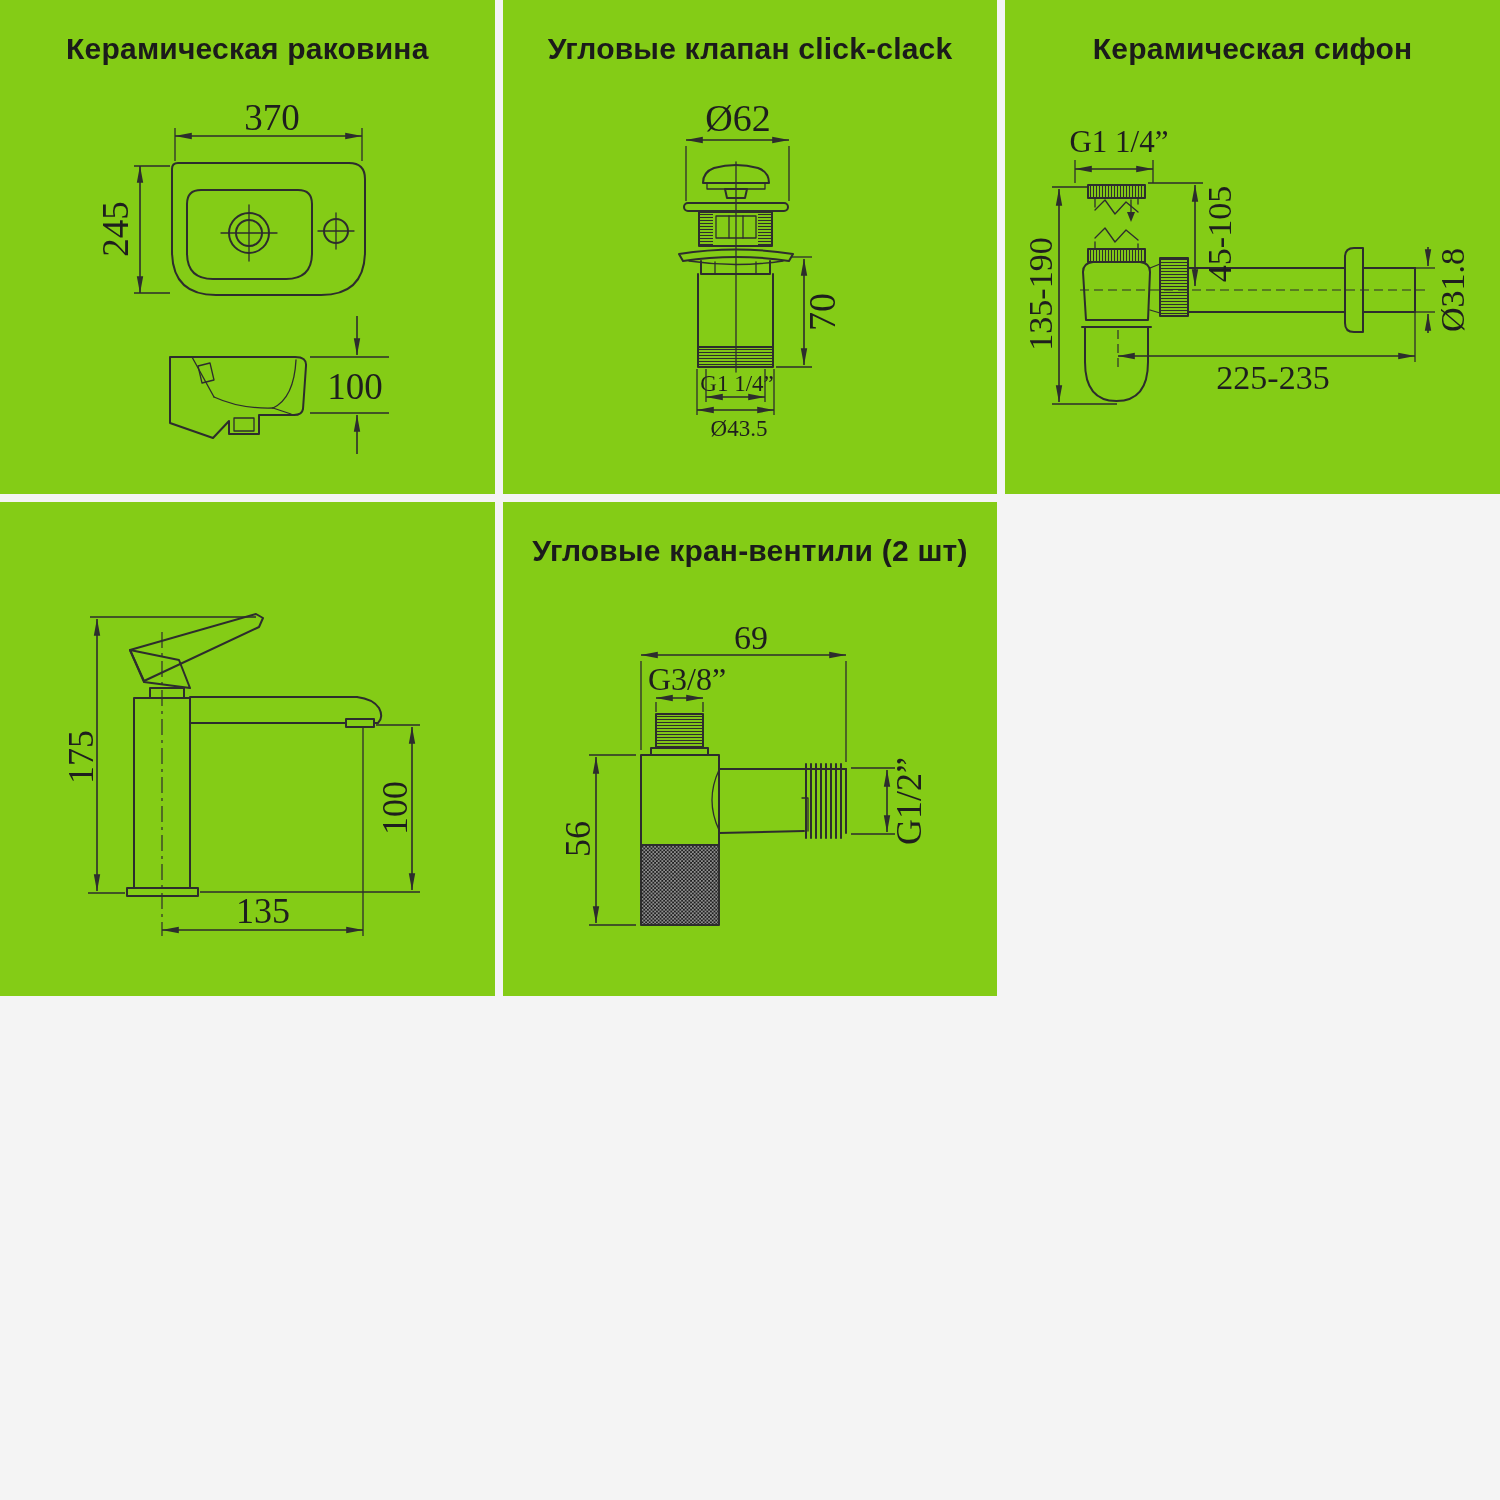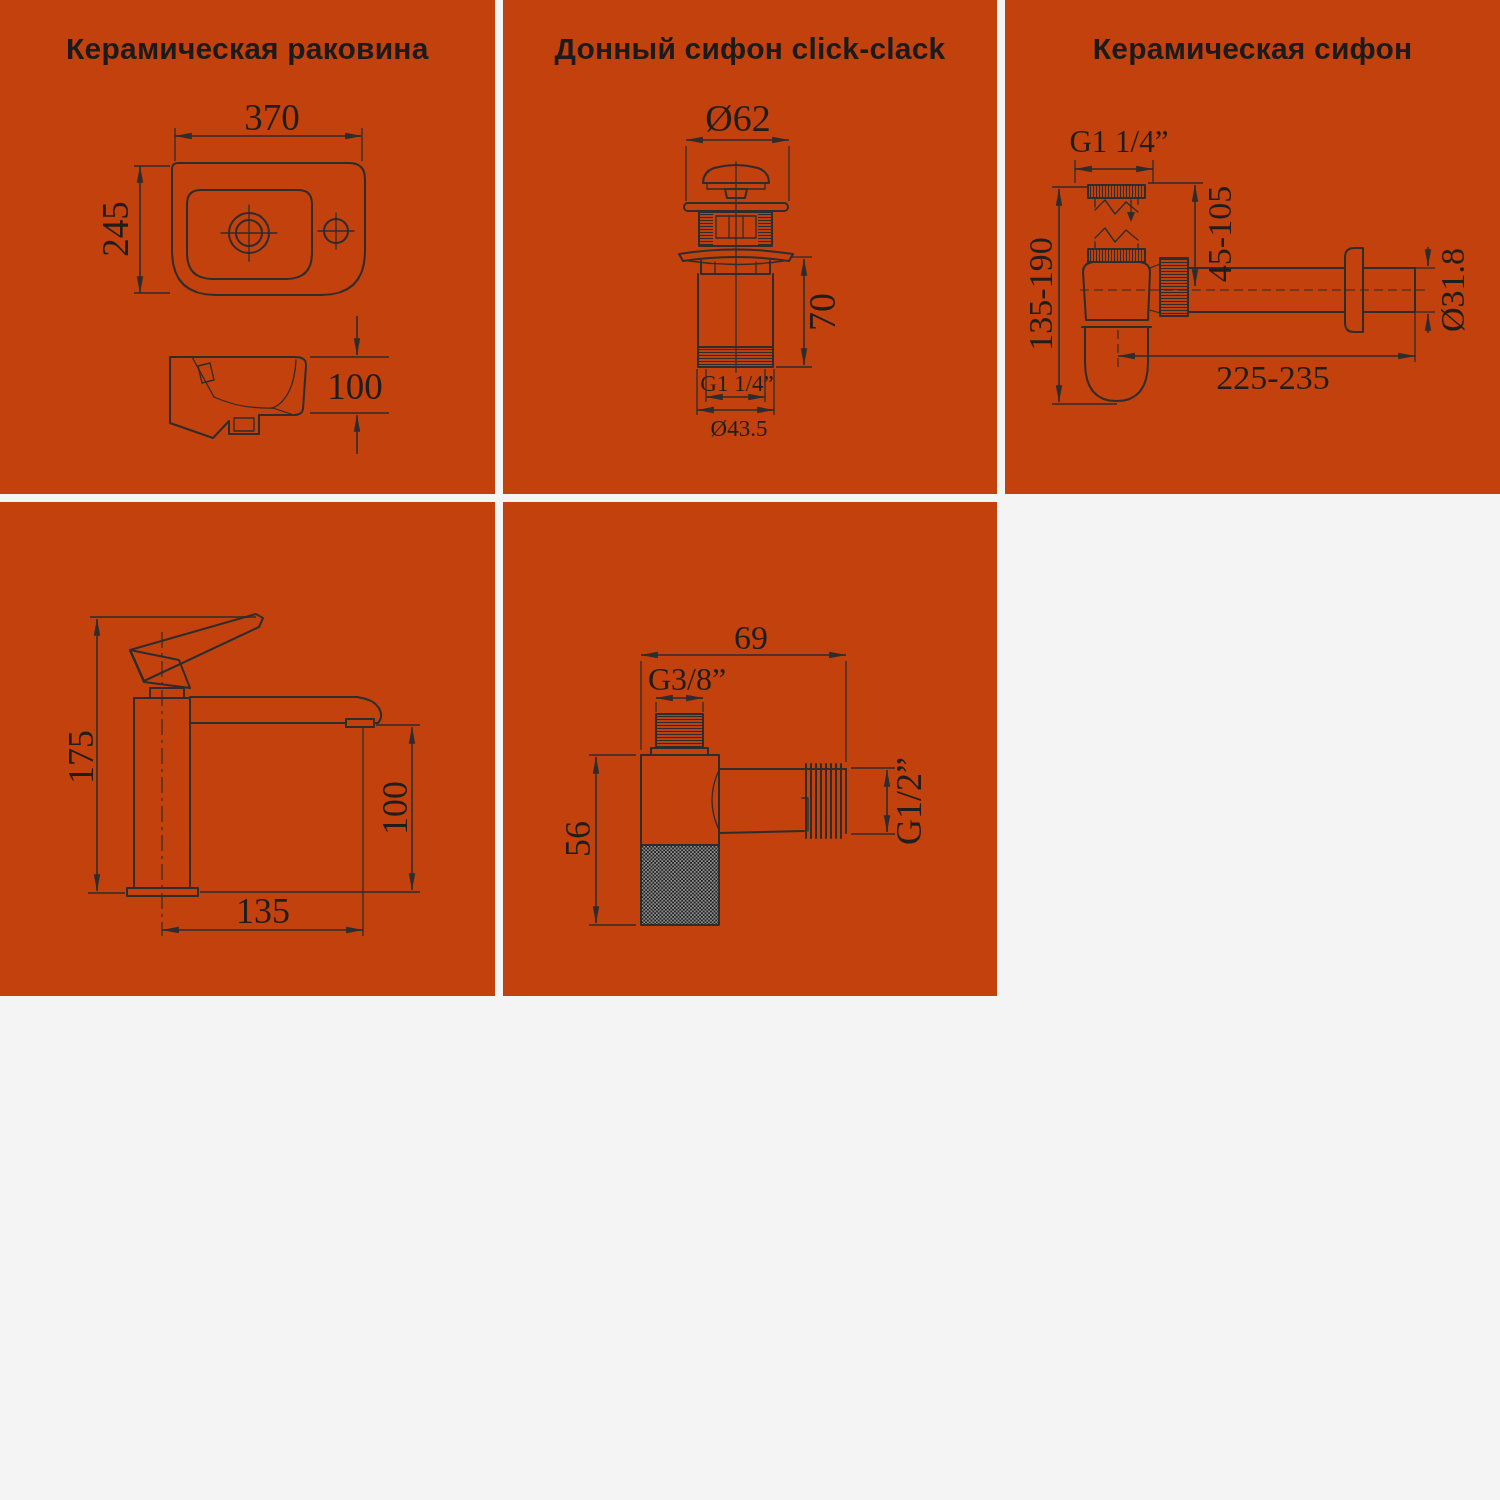--- a/index.html
+++ b/index.html
@@ -1,18 +1,18 @@
 <!DOCTYPE html>
 <html><head>
 <meta charset="utf-8">
 <style>
   html,body{margin:0;padding:0;background:#f4f4f4;}
   .page{position:relative;width:1500px;height:1500px;background:#f4f4f4;display:grid;
         grid-template-columns:repeat(3,1fr);grid-template-rows:494px 494px;gap:8px;align-content:start;}
-  .card{position:relative;background:#c2410c;overflow:hidden;}
+  .card{position:relative;background:#84cc16;overflow:hidden;}
   .card h2{margin:0;padding-top:32px;text-align:center;
            font-family:"Liberation Sans",sans-serif;font-weight:700;font-size:30px;
            color:#1b1b1b;letter-spacing:.2px;position:relative;z-index:2;}
   .card svg{position:absolute;left:0;top:0;z-index:1;}
   
   .ln{fill:none;stroke:#2d2d2d;stroke-width:2;stroke-linecap:round;stroke-linejoin:round;}
   .tn{fill:none;stroke:#2d2d2d;stroke-width:1.3;stroke-linecap:round;stroke-linejoin:round;}
   .dl{fill:none;stroke:#2d2d2d;stroke-width:1.6;}
   .ex{fill:none;stroke:#2d2d2d;stroke-width:1.3;}
   .cl{fill:none;stroke:#2d2d2d;stroke-width:1.2;stroke-dasharray:9 5;}
@@ -81,21 +81,21 @@
         <line class="ex" x1="310" y1="357" x2="389" y2="357"></line>
         <line class="ex" x1="310" y1="413" x2="389" y2="413"></line>
         <line class="dl" x1="357" y1="316" x2="357" y2="355" marker-end="url(#arr)"></line>
         <line class="dl" x1="357" y1="454" x2="357" y2="415" marker-end="url(#arr)"></line>
         <text class="ds" x="355" y="386" font-size="37" text-anchor="middle" dominant-baseline="central">100</text>
       </g>
     </svg>
   </div>
 
   <div class="card">
-    <h2>Донный сифон click-clack</h2>
+    <h2>Угловые клапан click-clack</h2>
     <svg width="494" height="494" viewBox="0 0 494 494">
       <g>
         <line class="tn" x1="233" y1="162" x2="233" y2="372"></line>
         <path class="ln" d="M200 183 Q200 172 211 168 Q233 162 255 168 Q266 172 266 183 Z"></path>
         <path class="tn" d="M204 183 L204 189 L262 189 L262 183"></path>
         <path class="ln" d="M222 189 L244 189 L242 198 L224 198 Z"></path>
         <rect class="ln" x="181" y="203" width="104" height="8" rx="4"></rect>
         <rect x="196" y="212" width="14" height="34" fill="url(#hh)"></rect>
         <rect x="255" y="212" width="14" height="34" fill="url(#hh)"></rect>
         <rect class="ln" x="196" y="212" width="73" height="34" fill="none"></rect>
@@ -231,20 +231,21 @@
       </g>
       <g>
         <line class="ex" x1="363" y1="226" x2="363" y2="434"></line>
         <line class="dl" x1="162" y1="428" x2="363" y2="428" marker-start="url(#arr)" marker-end="url(#arr)"></line>
         <text class="ds" x="263" y="409" font-size="36" text-anchor="middle" dominant-baseline="central">135</text>
       </g>
     </svg>
   </div>
 
   <div class="card">
+    <h2>Угловые кран-вентили (2 шт)</h2>
     <svg width="494" height="494" viewBox="0 0 494 494">
       <g>
         <rect x="153" y="212" width="47" height="34" fill="url(#hh)"></rect>
         <rect class="ln" x="153" y="212" width="47" height="34" fill="none"></rect>
         <rect class="ln" x="148" y="246" width="57" height="7"></rect>
         <rect class="ln" x="138" y="253" width="78" height="90" fill="#ffffff"></rect>
         <path class="tn" d="M216 268 Q202 298 216 328"></path>
         <line class="ln" x1="216" y1="267" x2="343" y2="267"></line>
         <line class="ln" x1="216" y1="331" x2="301" y2="329"></line>
         <g>

